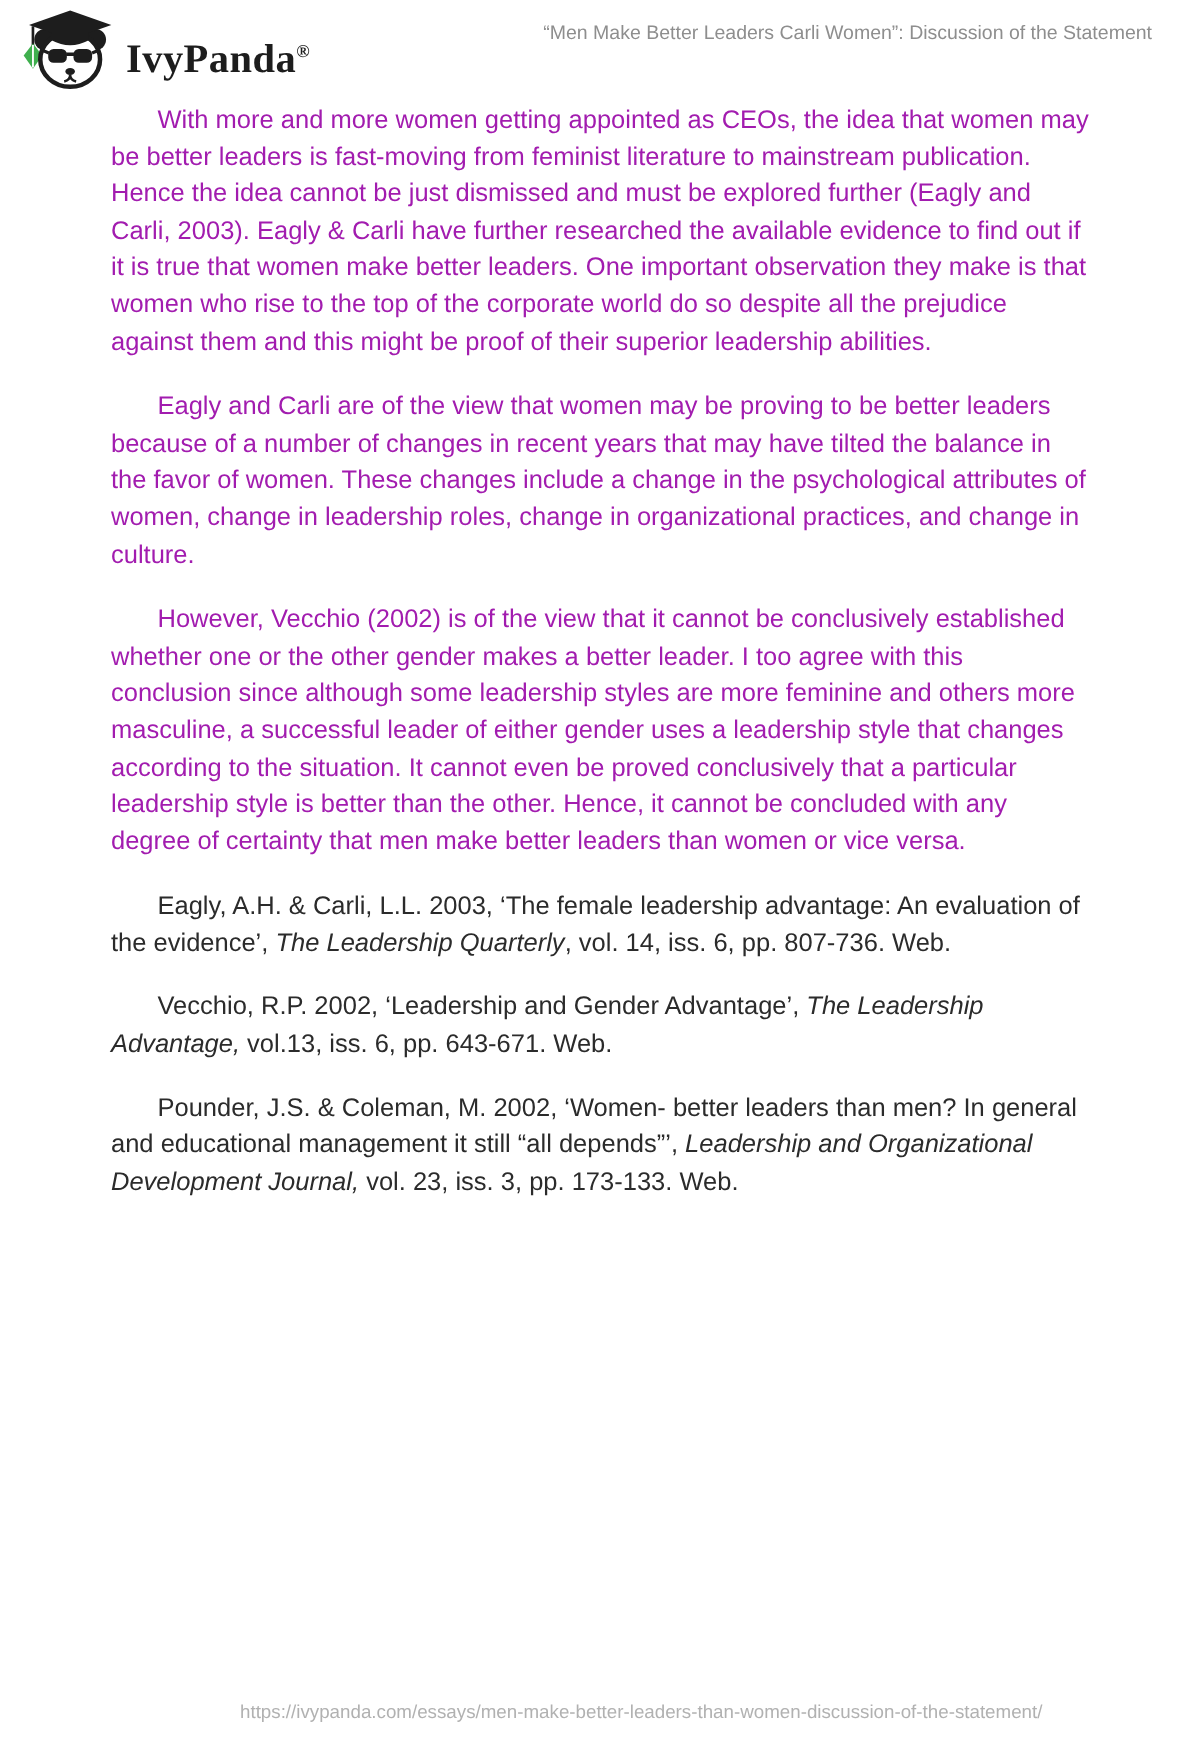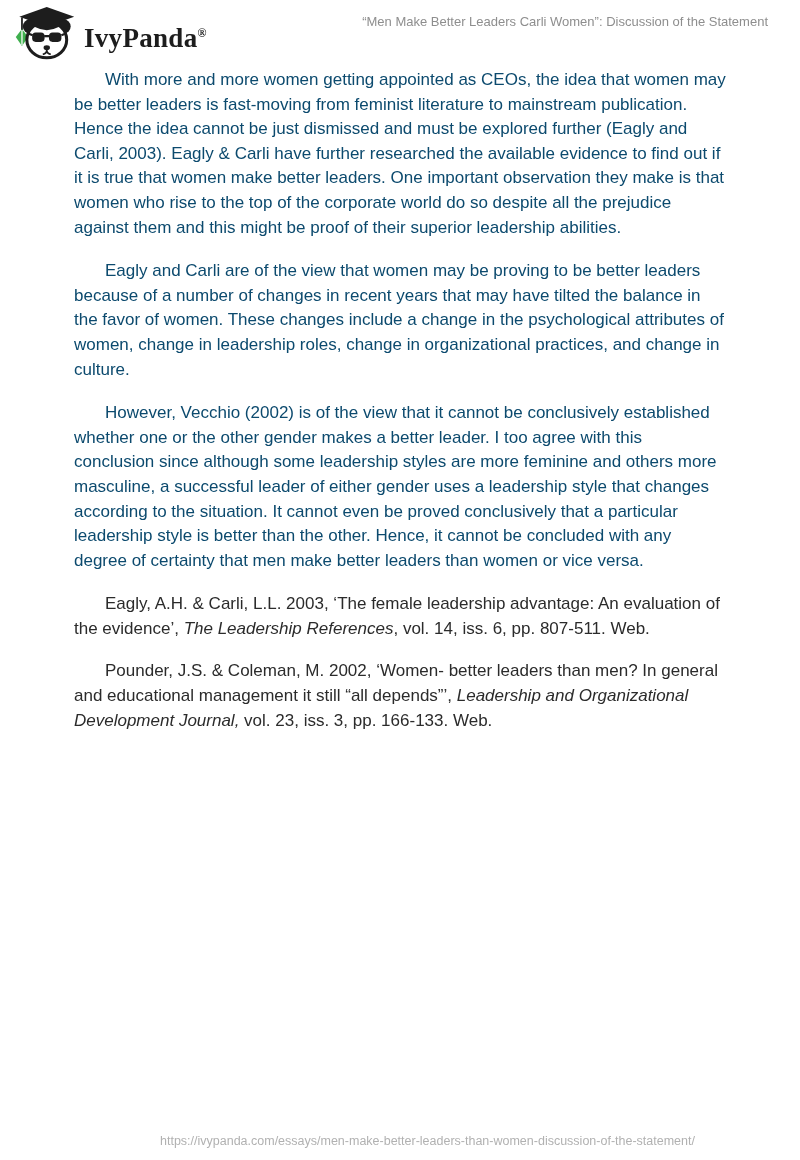--- a/index.html
+++ b/index.html
@@ -53,21 +53,21 @@
   .content {
     position: absolute;
     top: 68px;
     left: 74px;
     width: 652px;
   }
   .para {
     margin: 0 0 19px 0;
     font-size: 17px;
     line-height: 24.6px;
-    color: #0c4a6e;
+    color: #a21caf;
     text-indent: 31px;
   }
   .refs-heading {
     margin: 22px 0 27px 0;
     font-size: 27px;
     line-height: 31px;
     font-weight: 700;
     color: #222222;
     text-indent: 0;
   }
@@ -124,19 +124,20 @@
   </div>
   <div class="header-title">“Men Make Better Leaders Carli Women”: Discussion of the Statement</div>
 </div>
 
 <div class="content">
   <p class="para">With more and more women getting appointed as CEOs, the idea that women may be better leaders is fast-moving from feminist literature to mainstream publication. Hence the idea cannot be just dismissed and must be explored further (Eagly and Carli, 2003). Eagly &amp; Carli have further researched the available evidence to find out if it is true that women make better leaders. One important observation they make is that women who rise to the top of the corporate world do so despite all the prejudice against them and this might be proof of their superior leadership abilities.</p>
   <p class="para">Eagly and Carli are of the view that women may be proving to be better leaders because of a number of changes in recent years that may have tilted the balance in the favor of women. These changes include a change in the psychological attributes of women, change in leadership roles, change in organizational practices, and change in culture.</p>
   <p class="para">However, Vecchio (2002) is of the view that it cannot be conclusively established whether one or the other gender makes a better leader. I too agree with this conclusion since although some leadership styles are more feminine and others more masculine, a successful leader of either gender uses a leadership style that changes according to the situation. It cannot even be proved conclusively that a particular leadership style is better than the other. Hence, it cannot be concluded with any degree of certainty that men make better leaders than women or vice versa.</p>
 
 
-  <p class="ref-entry"><span>Eagly, A.H. &amp; Carli, L.L. 2003, ‘The female leadership advantage: An evaluation of the evidence’, </span><span class="ital">The Leadership References</span><span>, vol. 14, iss. 6, pp. 807-511. Web.</span></p>
+  <p class="ref-entry"><span>Eagly, A.H. &amp; Carli, L.L. 2003, ‘The female leadership advantage: An evaluation of the evidence’, </span><span class="ital">The Leadership Quarterly</span><span>, vol. 14, iss. 6, pp. 807-736. Web.</span></p>
 
+  <p class="ref-entry"><span>Vecchio, R.P. 2002, ‘Leadership and Gender Advantage’, </span><span class="ital">The Leadership Advantage,</span><span> vol.13, iss. 6, pp. 643-671. Web.</span></p>
 
-  <p class="ref-entry"><span>Pounder, J.S. &amp; Coleman, M. 2002, ‘Women- better leaders than men? In general and educational management it still “all depends”’, </span><span class="ital">Leadership and Organizational Development Journal,</span><span> vol. 23, iss. 3, pp. 166-133. Web.</span></p>
+  <p class="ref-entry"><span>Pounder, J.S. &amp; Coleman, M. 2002, ‘Women- better leaders than men? In general and educational management it still “all depends”’, </span><span class="ital">Leadership and Organizational Development Journal,</span><span> vol. 23, iss. 3, pp. 173-133. Web.</span></p>
 </div>
 
 <div class="footer">https://ivypanda.com/essays/men-make-better-leaders-than-women-discussion-of-the-statement/</div>
 
 </body></html>

